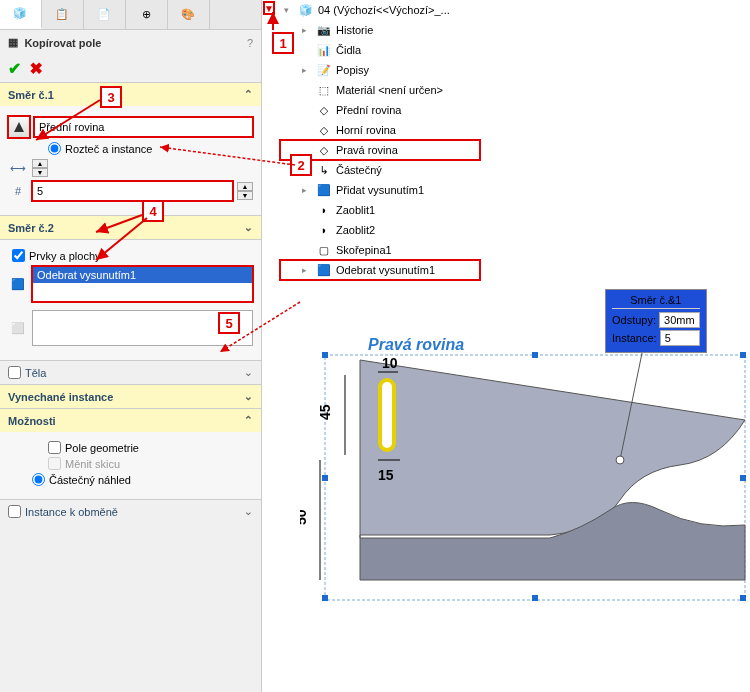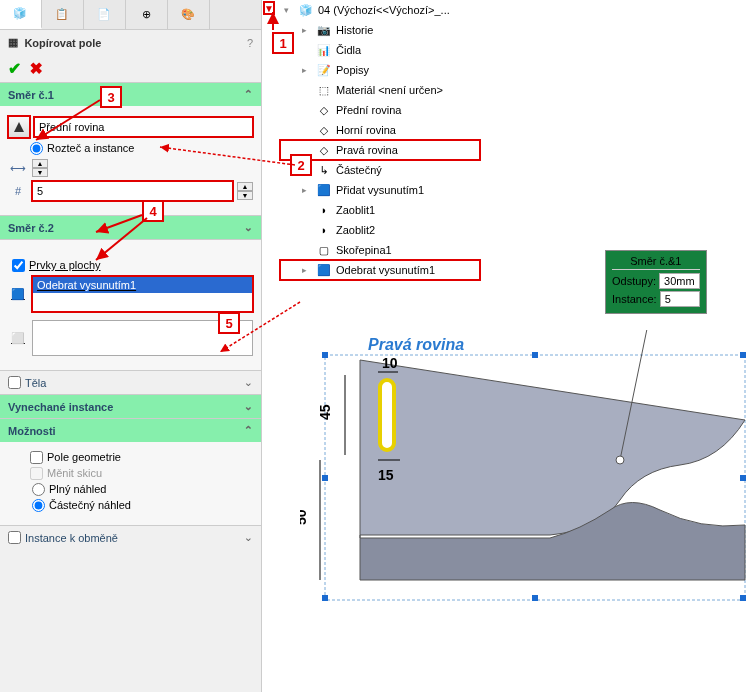--- a/index.html
+++ b/index.html
@@ -8,29 +8,29 @@
 .tabs { display: flex; height: 30px; background: #e8e8e8; border-bottom: 1px solid #ccc; }
 .tab { width: 42px; display: flex; align-items: center; justify-content: center; border-right: 1px solid #ccc; cursor: pointer; }
 .tab.active { background: #fff; border-bottom: 2px solid #fff; }
 .feature-title { display: flex; align-items: center; padding: 6px 8px; font-weight: bold; color: #333; }
 .feature-title .ic { margin-right: 6px; }
 .help { margin-left: auto; color: #888; font-weight: normal; }
 .confirm-row { padding: 4px 8px; display: flex; gap: 8px; }
 .ok { color: #0a0; font-size: 16px; font-weight: bold; }
 .cancel { color: #d00; font-size: 16px; font-weight: bold; }
 .section { border-top: 1px solid #ccc; }
-.sec-head { display: flex; align-items: center; padding: 5px 8px; background: #86efac; font-weight: bold; color: #2a4a6a; cursor: pointer; }
+.sec-head { display: flex; align-items: center; padding: 5px 8px; background: #fef9c3; font-weight: bold; color: #2a4a6a; cursor: pointer; }
 .sec-head .chev { margin-left: auto; color: #666; }
 .sec-body { padding: 6px 8px 10px 8px; background: #f7f7f7; }
 .input-row { display: flex; align-items: center; margin: 4px 0; gap: 4px; }
 .input-row .ic { width: 20px; text-align: center; color: #4a6a9a; }
 input[type=text] { flex: 1; height: 20px; border: 1px solid #aaa; padding: 0 4px; background: #fff; }
 .spin { width: 16px; display: flex; flex-direction: column; }
 .spin div { height: 9px; border: 1px solid #aaa; background: #eee; font-size: 7px; text-align: center; line-height: 7px; }
-.radio-row, .check-row { display: flex; align-items: flex-start; margin: 3px 0 3px 22px; gap: 4px; }
+.radio-row, .check-row { display: flex; align-items: center; margin: 3px 0 3px 40px; gap: 4px; }
 .check-row.top { margin-left: 4px; }
 input[type=radio], input[type=checkbox] { margin: 0; }
 .listbox { height: 36px; border: 1px solid #aaa; background: #fff; margin-left: 24px; overflow: hidden; }
 .listbox .sel { background: #2a6ad0; color: #fff; padding: 2px 4px; }
 .dirbtn { width: 22px; height: 22px; border: 1px solid #888; background: linear-gradient(#fafafa,#ddd); display: flex; align-items: center; justify-content: center; }
 .hl-red { outline: 2px solid #e00000; outline-offset: -1px; }
 .callout { position: absolute; width: 22px; height: 22px; border: 2px solid #e00000; color: #e00000; display: flex; align-items: center; justify-content: center; font-weight: bold; font-size: 13px; background: #fff; }
 .arrow-red { position: absolute; pointer-events: none; }
 
 .tree { position: absolute; left: 280px; top: 0; width: 200px; font-size: 11px; }
@@ -42,21 +42,21 @@
 
 .viewport { position: absolute; left: 300px; top: 330px; width: 450px; height: 290px; }
 .part-fill { fill: #a8aec0; stroke: #555; stroke-width: 1; }
 .slot { fill: #fff; stroke: #e8d000; stroke-width: 4; }
 .dim-line { stroke: #000; stroke-width: 1; }
 .dim-text { font-size: 14px; font-weight: bold; }
 .sel-handle { fill: #1a6ad0; }
 .sel-box { fill: none; stroke: #7aaad8; stroke-width: 1; stroke-dasharray: 3 2; }
 .plane-label { position: absolute; color: #2a7ad0; font-size: 16px; font-weight: bold; font-style: italic; }
 
-.float-box { position: absolute; border: 1px solid #888; background: #15803d; padding: 4px 6px; font-size: 11px; }
+.float-box { position: absolute; border: 1px solid #888; background: #1d4ed8; padding: 4px 6px; font-size: 11px; margin-top: 39px; }
 .float-box .ttl { text-align: center; border-bottom: 1px solid #ccc; margin-bottom: 3px; padding-bottom: 2px; }
 .float-box .row { display: flex; gap: 3px; margin: 2px 0; align-items: center; }
 .float-box input { width: 40px; height: 16px; border: 1px solid #aaa; }
 
 svg.icon { width: 16px; height: 16px; }
 </style>
 </head>
 <body>
 
 <div class="panel">
@@ -126,21 +126,21 @@
   </div>
 
   <div class="section">
     <div class="sec-head">
       <span>Směr č.2</span>
       <span class="chev">⌄</span>
     </div>
   </div>
 
   <div class="section">
-    <div class="sec-body" style="padding-top:16px;text-decoration:underline;">
+    <div class="sec-body" style="padding-top:6px;">
       <div class="check-row top">
         <input type="checkbox" checked="" style="">
         <span>Prvky a plochy</span>
       </div>
       <div class="input-row">
         <span class="ic">🟦</span>
         <div class="listbox hl-red" style="flex:1;margin-left:0;">
           <div class="sel">Odebrat vysunutím1</div>
         </div>
       </div>
@@ -172,24 +172,20 @@
       <span class="chev">⌃</span>
     </div>
     <div class="sec-body">
       <div class="check-row">
           <input type="checkbox" style="">
           <span>Pole geometrie</span>
         </div>
       <div class="check-row">
           <input type="checkbox" disabled="" style="">
           <span style="color:#999;">Měnit skicu</span>
-        </div>
-      <div class="radio-row" style="margin-left:24px;">
-          <input type="radio" style="">
-          <span>Plný náhled</span>
         </div>
       <div class="radio-row" style="margin-left:24px;">
           <input type="radio" checked="" style="">
           <span>Částečný náhled</span>
         </div>
     </div>
   </div>
 
   <div class="section">
     <div class="sec-head" style="background:#f0f0f0;font-weight:normal;">

